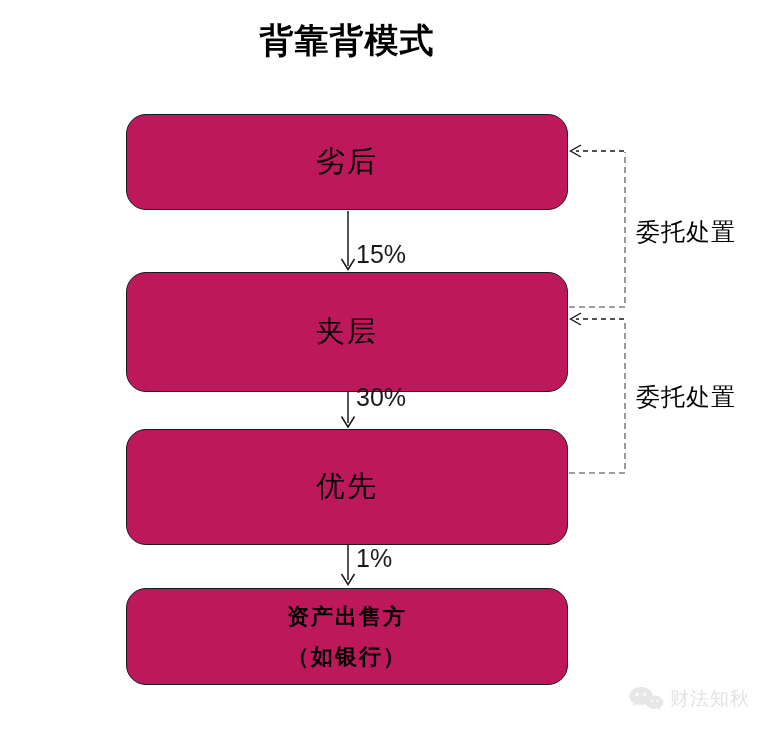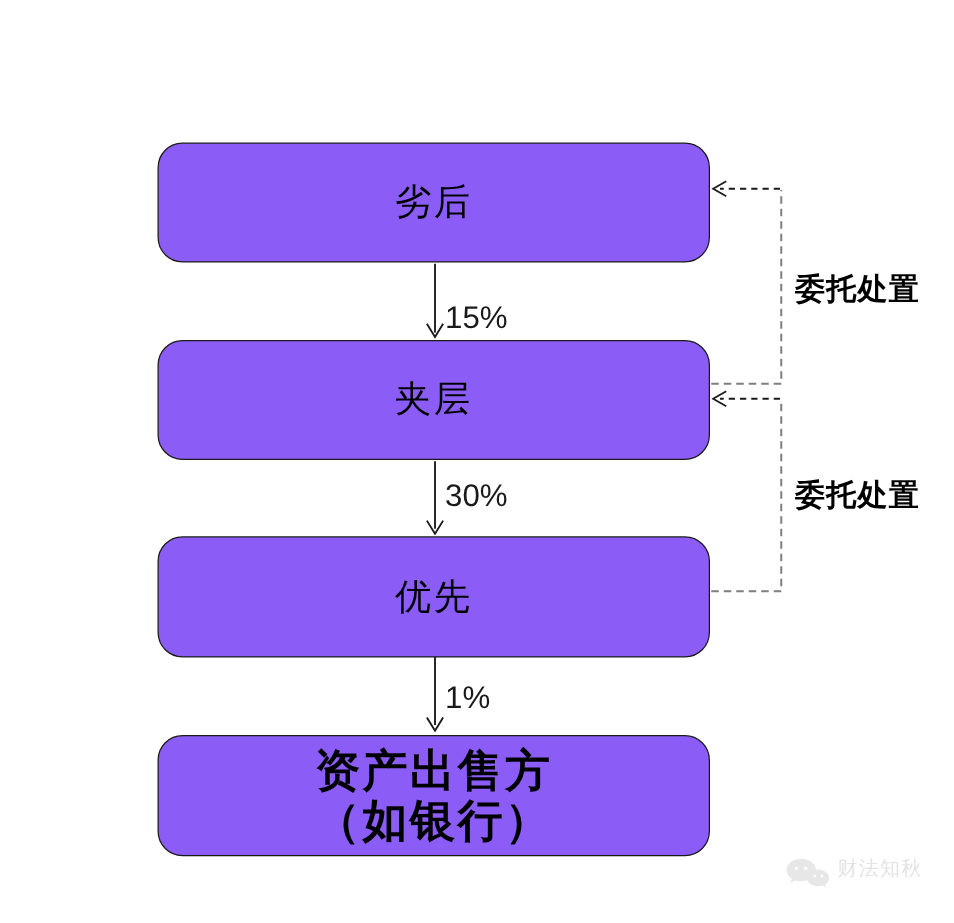--- a/index.html
+++ b/index.html
@@ -26,60 +26,59 @@
     font-size:34px;
     color:#000000;
     letter-spacing:1px;
   }
   .node{
     position:absolute;
     left:126px;width:442px;
     box-sizing:border-box;
     border:1.5px solid var(--line);
     border-radius:20px;
-    background:#8b5cf6;
+    background:#be185d;
     display:flex;align-items:center;justify-content:center;
     text-align:center;
     font-size:29px;
     color:#000000;
     letter-spacing:2px;
   }
   .node-1{top:114px;height:96px;}
-  .node-2{top:272px;height:96px;}
-  .node-3{top:429px;height:97px;}
-  .node-4{top:588px;height:97px;font-weight:bold;font-size:36px;line-height:40px;white-space:pre-line;}
+  .node-2{top:272px;height:120px;}
+  .node-3{top:429px;height:116px;}
+  .node-4{top:588px;height:97px;font-weight:bold;font-size:22px;line-height:40px;white-space:pre-line;}
   .pct{
     position:absolute;
     left:356px;
     font-family:"Liberation Sans", sans-serif;
     font-size:25px;
     color:var(--line);
     line-height:30px;
   }
   .pct-1{top:227px;margin-top:12px;}
   .pct-2{top:382px;text-align:center;}
   .pct-3{top:543px;}
   .entrust{
     position:absolute;
     left:636px;
     font-size:24px;
     color:#000000;
     letter-spacing:1px;
     line-height:28px;
-    font-weight:bold;
   }
   .entrust-1{top:218px;}
   .entrust-2{top:383px;}
   .watermark{
     position:absolute;
     left:627px;top:685px;
-    display:flex;align-items:flex-start;gap:5px;
+    display:flex;align-items:flex-end;gap:5px;
     color:var(--watermark);
     font-family:"Liberation Sans", sans-serif;
-    font-size:16px;
+    font-size:19px;
     text-shadow:1px 1px 0 #ffffff;
     letter-spacing:1px;
   }
 </style>
 </head>
 <body>
 
 <div class="canvas">
 
   <svg class="lines-svg" viewBox="0 0 763 738" xmlns="http://www.w3.org/2000/svg">
@@ -103,20 +102,21 @@
       <path d="M581 145 L570.5 151 L581 157" style="stroke:var(--line)" stroke-width="1.4"></path>
     </g>
 
     <g fill="none">
       <path d="M569 473 H625 V320" style="stroke:var(--dash-gray)" stroke-width="1.6" stroke-dasharray="6 4"></path>
       <path d="M624 319 H576" style="stroke:var(--line)" stroke-width="1.6" stroke-dasharray="5 4"></path>
       <path d="M581 313 L570.5 319 L581 325" style="stroke:var(--line)" stroke-width="1.4"></path>
     </g>
   </svg>
 
+  <h1 class="title">背靠背模式</h1>
 
   <div class="node node-1">
     <span>劣后</span>
   </div>
   <div class="node node-2">
     <span>夹层</span>
   </div>
   <div class="node node-3">
     <span>优先</span>
   </div>

